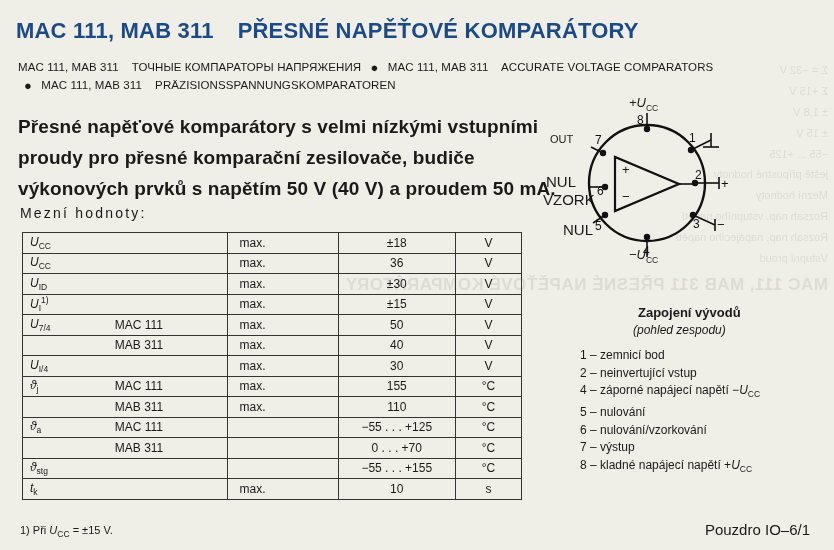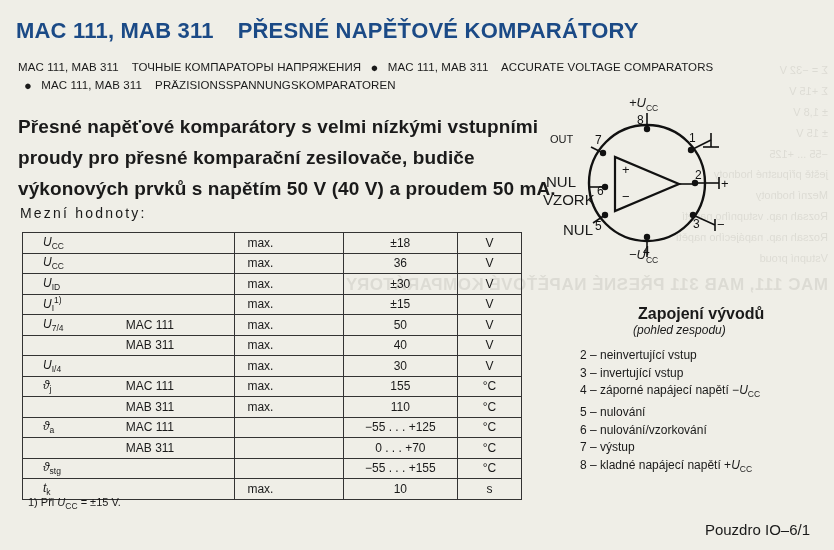--- a/index.html
+++ b/index.html
@@ -92,35 +92,34 @@
     width: 500px;
     border-collapse: collapse;
     font-size: 12px;
   }
   table.limits td {
     border: 1px solid #333;
     padding: 0;
     height: 19.5px;
     vertical-align: middle;
   }
-  table.limits td.sym { width: 80px; padding-left: 20px; border-right: none; }
+  table.limits td.sym { width: 80px; padding-left: 7px; border-right: none; }
   table.limits td.type { width: 120px; padding-left: 10px; border-left: none; }
   table.limits td.max { width: 105px; padding-left: 12px; }
   table.limits td.val { width: 125px; text-align: center; }
   table.limits td.unit { width: 70px; text-align: center; }
   sub { font-size: 8.5px; }
   sup { font-size: 8.5px; }
   .ital { font-style: italic; }
 
   .note {
     position: absolute;
     left: 20px;
-    top: 496px;
+    top: 524px;
     font-size: 11px;
-    margin-left: 8px;
   }
 
   .pouzdro {
     position: absolute;
     right: 24px;
     bottom: 12px;
     font-size: 15px;
     font-weight: normal;
   }
 
@@ -130,21 +129,21 @@
   .cap-bot { position: absolute; left: 86px; top: 152px; font-size: 13px; text-align: center; }
   .cap-out { position: absolute; left: 7px; top: 38px; font-size: 11px; }
   .cap-nul1 { position: absolute; left: 3px; top: 78px; font-size: 15px; }
   .cap-vzork { position: absolute; left: 0px; top: 96px; font-size: 15px; }
   .cap-nul2 { position: absolute; left: 20px; top: 126px; font-size: 15px; }
 
   .legend-title {
     position: absolute;
     left: 638px;
     top: 305px;
-    font-size: 16px;
+    font-size: 13px;
     font-weight: bold;
   }
   .legend-sub {
     position: absolute;
     left: 633px;
     top: 323px;
     font-size: 12px;
     font-style: italic;
   }
   .legend {
@@ -353,22 +352,22 @@
       <text x="54" y="100" font-family="Liberation Sans, sans-serif" font-size="12" fill="#111">6</text>
       <text x="146" y="47" font-family="Liberation Sans, sans-serif" font-size="12" fill="#111">1</text>
       <text x="152" y="84" font-family="Liberation Sans, sans-serif" font-size="12" fill="#111">2</text>
       <text x="150" y="133" font-family="Liberation Sans, sans-serif" font-size="12" fill="#111">3</text>
     </svg>
   </div>
 
   <div class="legend-title">Zapojení vývodů</div>
   <div class="legend-sub">(pohled zespodu)</div>
   <div class="legend" id="legend-list">
+      <div>1 – zemnicí bod</div>
       <div>2 – neinvertující vstup</div>
-      <div>3 – invertující vstup</div>
       <div>4 – záporné napájecí napětí −<span class="ital">U</span><sub>CC</sub></div>
       <div>5 – nulování</div>
       <div>6 – nulování/vzorkování</div>
       <div>7 – výstup</div>
       <div>8 – kladné napájecí napětí +<span class="ital">U</span><sub>CC</sub></div>
     </div>
 
 </div>
 
 </body></html>

